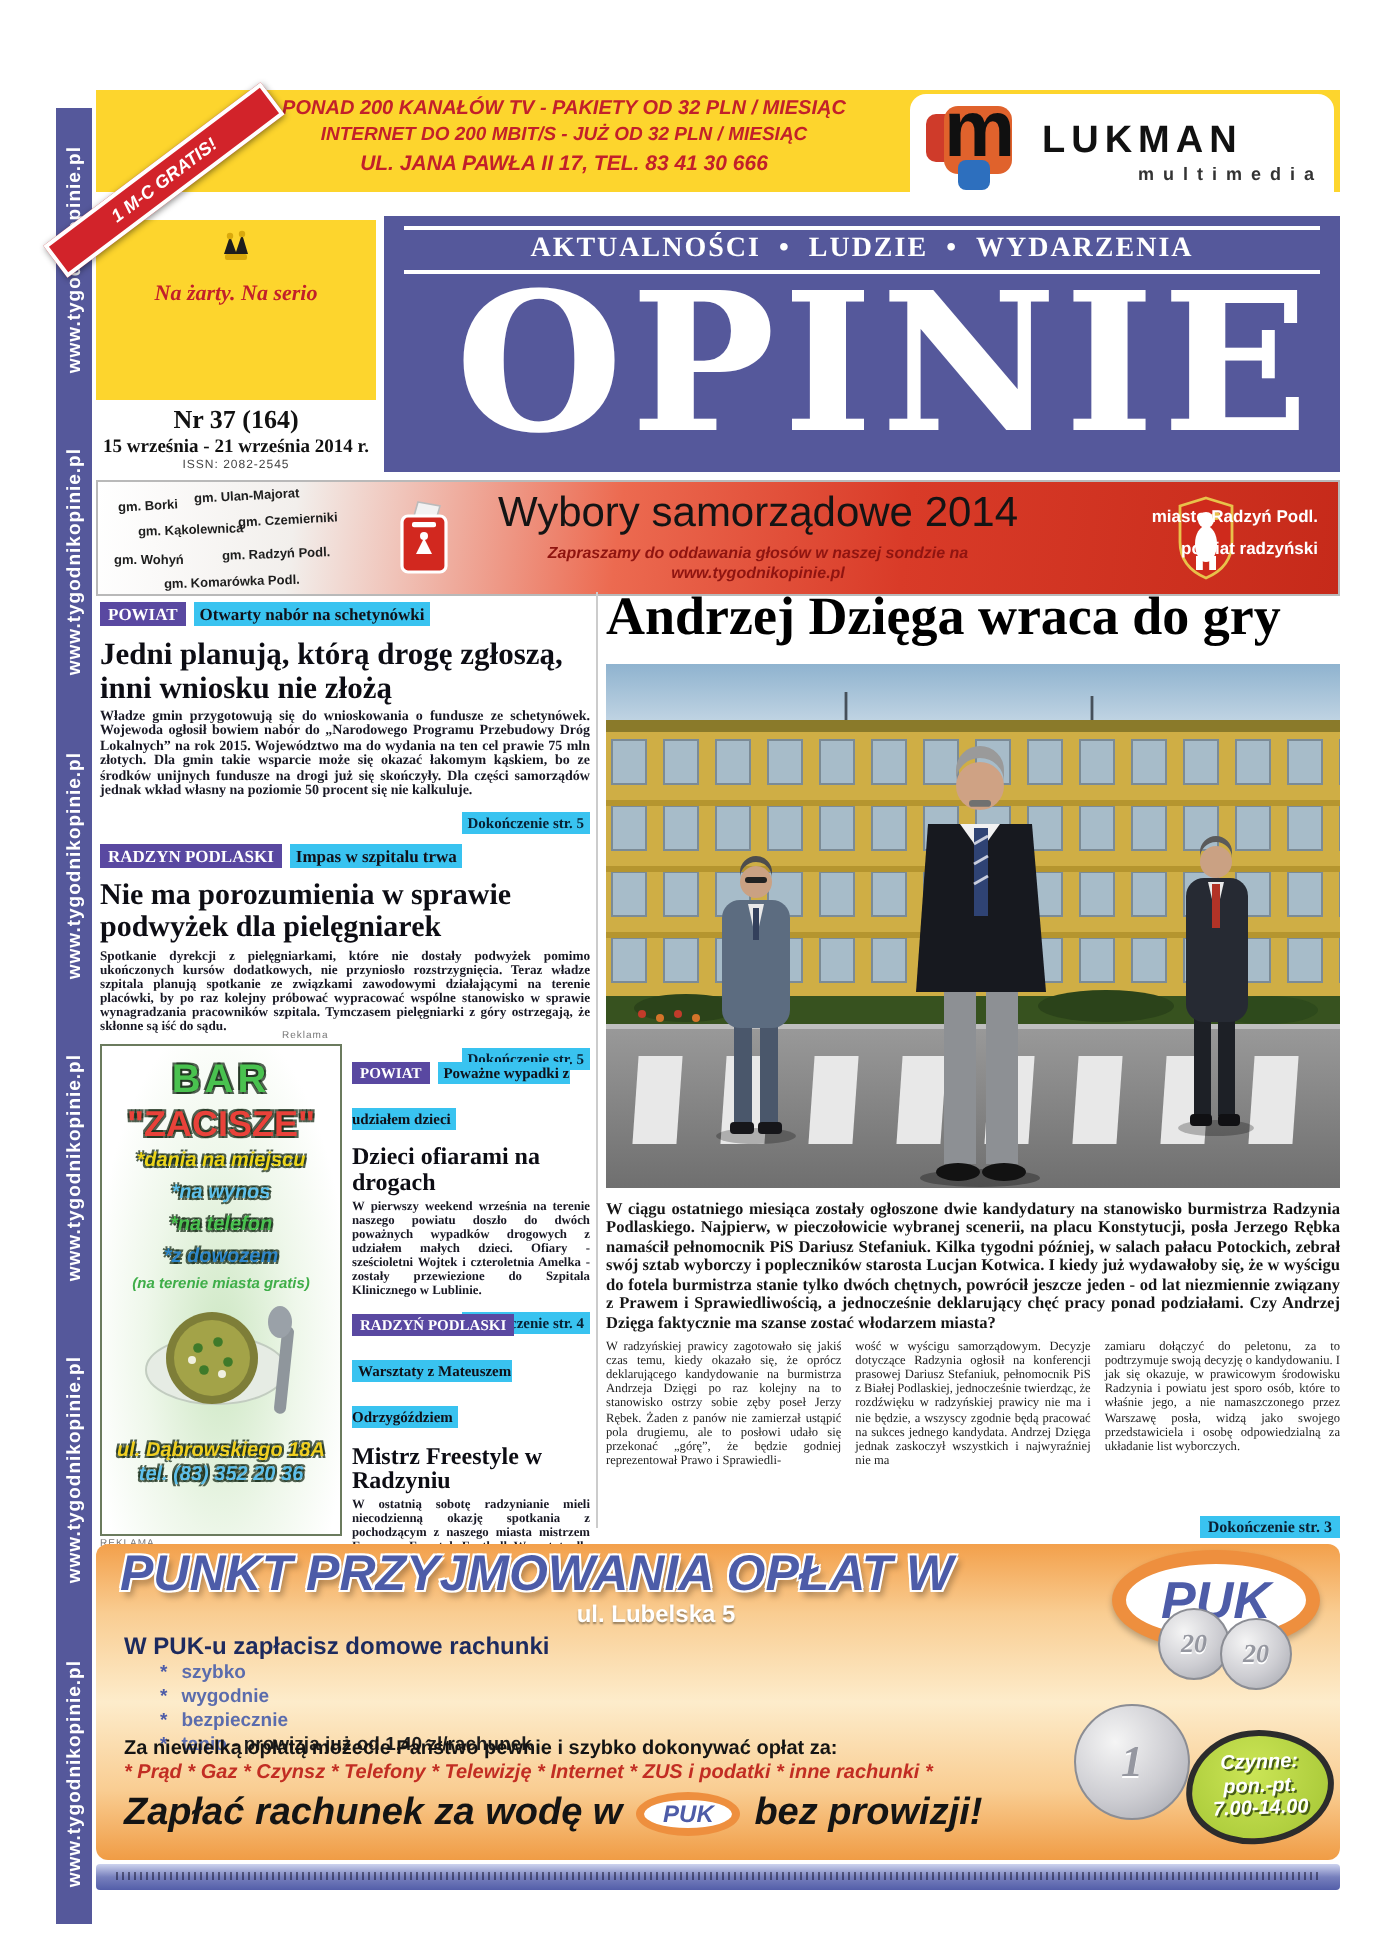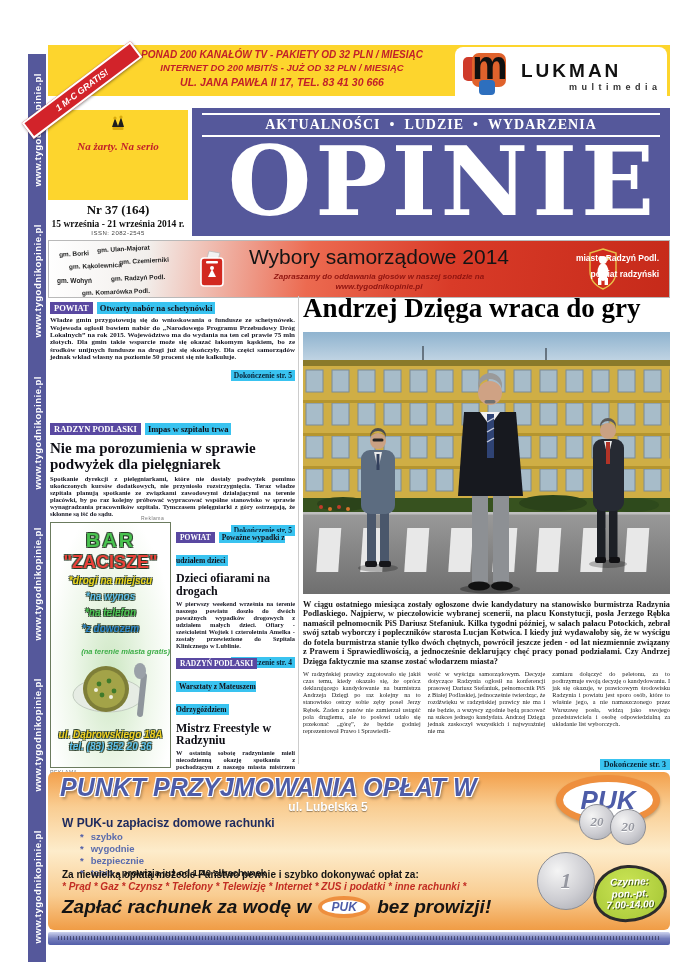--- a/index.html
+++ b/index.html
@@ -95,21 +95,21 @@
   
   .barad{position:absolute;left:50px;top:522px;width:121px;height:246px;box-sizing:border-box;border:1px solid #6b7b5e;
          background:radial-gradient(ellipse at 50% 62%,#cde7c3 0%,#eef7ea 45%,#ffffff 78%);
          text-align:center;overflow:hidden;font-family:"Liberation Sans",sans-serif;}
   .outline-dark{text-shadow:1px 1px 0 rgba(25,45,25,.75),-1px 1px 0 rgba(25,45,25,.75),
                 1px -1px 0 rgba(25,45,25,.75),-1px -1px 0 rgba(25,45,25,.75);}
   .bar-t1{margin-top:7px;font:bold 20px/1 "Liberation Sans",sans-serif;color:#49c24f;letter-spacing:2px;}
   .bar-t2{font:bold 18px/1 "Liberation Sans",sans-serif;color:#e8423a;margin-top:3px;}
   .bar-item{font:italic bold 10px/1.3 "Liberation Sans",sans-serif;margin-top:3px;}
   .bi0{color:#ecd51a;} .bi1{color:#5ec0ec;} .bi2{color:#49c24f;} .bi3{color:#2e86c9;}
-  .bar-note{font:italic bold 7.5px "Liberation Sans",sans-serif;color:#3fae49;margin-top:12px;text-align:right;}
+  .bar-note{font:italic bold 7.5px "Liberation Sans",sans-serif;color:#3fae49;margin-top:2px;}
   .bar-addr{font:italic bold 10px "Liberation Sans",sans-serif;color:#f0d020;margin-top:2px;}
   .bar-phone{font:italic bold 10px "Liberation Sans",sans-serif;color:#5ec0ec;margin-top:1px;}
   .reklama{position:absolute;font:5px "Liberation Sans",sans-serif;color:#777;letter-spacing:.5px;}
   .rk1{left:141px;top:515px;} .rk2{left:50px;top:769px;}
 
   
   .puk{position:absolute;left:48px;top:772px;width:622px;height:158px;border-radius:6px;
        background:linear-gradient(180deg,#f3a04b 0%,#f9cd92 22%,#fdeccb 50%,#f9cd92 78%,#f09c45 100%);
        font-family:"Liberation Sans",sans-serif;}
   .puk-hl{position:absolute;left:12px;top:1px;font:italic bold 25px "Liberation Sans",sans-serif;color:#4d5ca8;
@@ -249,20 +249,21 @@
         </svg>
     </div>
     <div class="eright">
       <div>miasto Radzyń Podl.</div>
       <div>powiat radzyński</div>
     </div>
   </div>
 
   <div class="art a1">
     <div class="tags"><span class="tag">POWIAT</span> <span class="topic">Otwarty nabór na schetynówki</span></div>
+    <div class="hl">Jedni planują, którą drogę zgłoszą, inni wniosku nie złożą</div>
     <div class="bd">Władze gmin przygotowują się do wnioskowania o fundusze ze schetynówek. Wojewoda ogłosił bowiem nabór do „Narodowego Programu Przebudowy Dróg Lokalnych” na rok 2015. Województwo ma do wydania na ten cel prawie 75 mln złotych. Dla gmin takie wsparcie może się okazać łakomym kąskiem, bo ze środków unijnych fundusze na drogi już się skończyły. Dla części samorządów jednak wkład własny na poziomie 50 procent się nie kalkuluje.</div>
     <div class="more"><span>Dokończenie str. 5</span></div>
   </div>
 
   <div class="art a2">
     <div class="tags"><span class="tag">RADZYN PODLASKI</span> <span class="topic">Impas w szpitalu trwa</span></div>
     <div class="hl">Nie ma porozumienia w sprawie podwyżek dla pielęgniarek</div>
     <div class="bd">Spotkanie dyrekcji z pielęgniarkami, które nie dostały podwyżek pomimo ukończonych kursów dodatkowych, nie przyniosło rozstrzygnięcia. Teraz władze szpitala planują spotkanie ze związkami zawodowymi działającymi na terenie placówki, by po raz kolejny próbować wypracować wspólne stanowisko w sprawie wynagradzania pracowników szpitala. Tymczasem pielęgniarki z góry ostrzegają, że skłonne są iść do sądu.</div>
     <div class="more"><span>Dokończenie str. 5</span></div>
   </div>
@@ -377,21 +378,21 @@
     <div class="col">wość w wyścigu samorządowym. Decyzje dotyczące Radzynia ogłosił na konferencji prasowej Dariusz Stefaniuk, pełnomocnik PiS z Białej Podlaskiej, jednocześnie twierdząc, że rozdźwięku w radzyńskiej prawicy nie ma i nie będzie, a wszyscy zgodnie będą pracować na sukces jednego kandydata. Andrzej Dzięga jednak zaskoczył wszystkich i najwyraźniej nie ma</div>
     <div class="col">zamiaru dołączyć do peletonu, za to podtrzymuje swoją decyzję o kandydowaniu. I jak się okazuje, w prawicowym środowisku Radzynia i powiatu jest sporo osób, które to właśnie jego, a nie namaszczonego przez Warszawę posła, widzą jako swojego przedstawiciela i osobę odpowiedzialną za układanie list wyborczych.</div>
   </div>
 
   <div class="main-more"><span>Dokończenie str. 3</span></div>
 
   <span class="reklama rk1">Reklama</span>
   <div class="barad">
     <div class="bar-t1 outline-dark">BAR</div>
     <div class="bar-t2 outline-dark">"ZACISZE"</div>
-    <div class="bar-item bi0 outline-dark">*drogi na miejscu</div>
+    <div class="bar-item bi0 outline-dark">*dania na miejscu</div>
     <div class="bar-item bi1 outline-dark">*na wynos</div>
     <div class="bar-item bi2 outline-dark">*na telefon</div>
     <div class="bar-item bi3 outline-dark">*z dowozem</div>
     <div class="bar-note">(na terenie miasta gratis)</div>
     <div style="margin-top:3px;">
       <svg width="86" height="64" viewBox="0 0 86 64">
         <ellipse cx="40" cy="36" rx="35" ry="17" fill="#e6ece4" stroke="#c2ccc0" stroke-width="1"></ellipse>
         <circle cx="38" cy="30" r="23" fill="#7e7e38"></circle>
         <circle cx="38" cy="30" r="19" fill="#a3a348"></circle>
         <circle cx="31" cy="25" r="2.4" fill="#3f7a2a"></circle>

